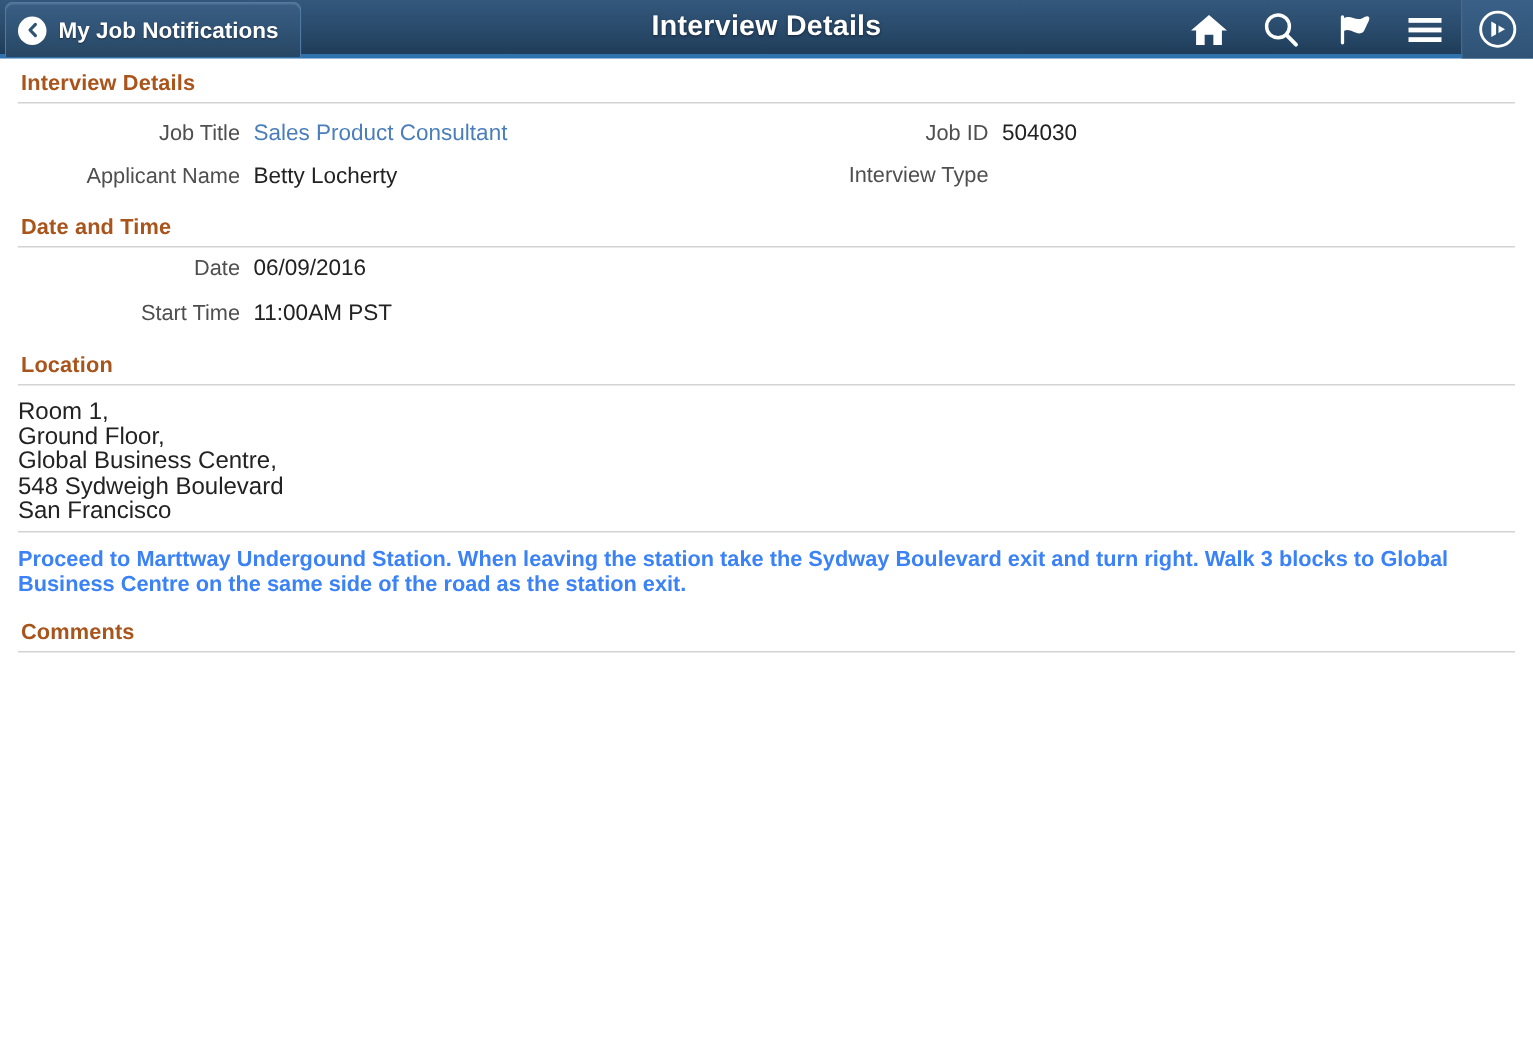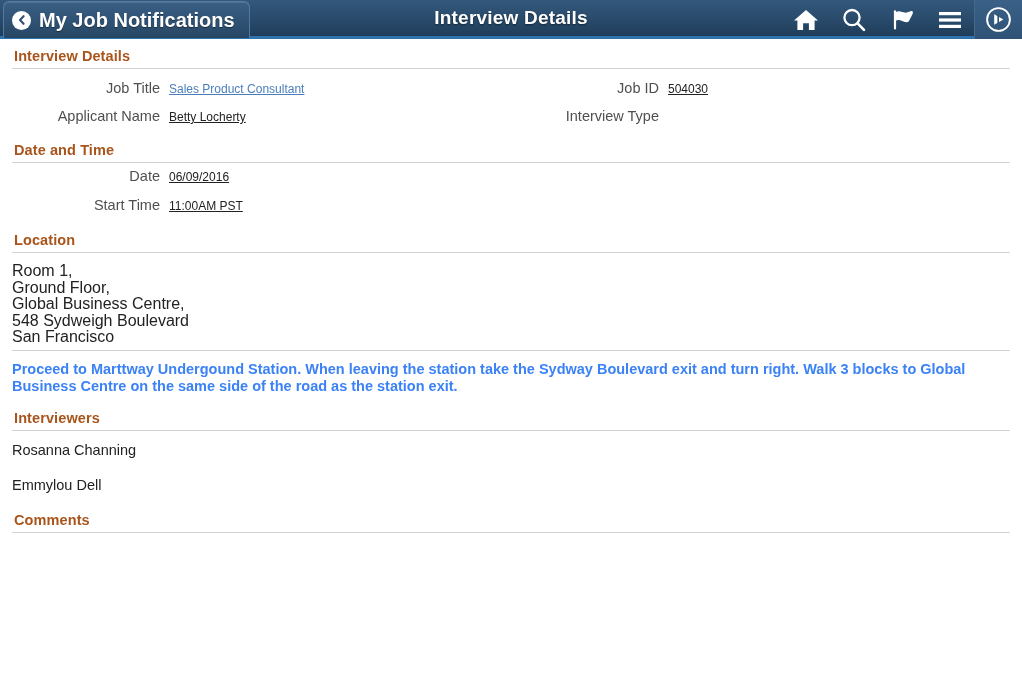--- a/index.html
+++ b/index.html
@@ -35,21 +35,21 @@
     gap: 8px;
     background: linear-gradient(to bottom, #3a5f84 0%, #2f5274 55%, #274663 100%);
     border: 1px solid #4f7ba3;
     border-bottom: none;
     border-radius: 6px 6px 0 0;
     cursor: pointer;
     box-shadow: inset 0 1px 0 rgba(255,255,255,0.12);
   }
   .back-btn-label {
     color: #ffffff;
-    font-size: 20px;
+    font-size: 15px;
     font-weight: bold;
     white-space: nowrap;
     text-shadow: 0 1px 1px rgba(0,0,0,0.45);
   }
   .chevron-circle {
     width: 19px; height: 19px;
     border-radius: 50%;
     background: #ffffff;
     display: flex; align-items: center; justify-content: center;
     flex: none;
@@ -126,23 +126,22 @@
     width: 157px;
     flex: none;
     text-align: right;
     color: #4f4f4f;
     font-size: 14.5px;
     font-weight: normal;
     padding-right: 9px;
   }
   .field-value {
     color: #222222;
-    font-size: 12px;
+    font-size: 15px;
     white-space: nowrap;
-    text-decoration: underline;
   }
   .field-value.link {
     color: #4a7ebb;
     cursor: pointer;
   }
 
   
   .fields-single .field-row { padding: 3px 0 10px 0; }
 
   
@@ -283,25 +282,19 @@
 Global Business Centre,
 548 Sydweigh Boulevard
 San Francisco</div>
   </div>
 
   <div class="section">
     <div class="section-rule"></div>
     <div class="para-block">Proceed to Marttway Undergound Station.  When leaving the station take the Sydway Boulevard exit and turn right.  Walk 3 blocks to Global Business Centre on the same side of the road as the station exit.</div>
   </div>
 
-  <div class="section">
-    <div class="section-title">Interviewers</div>
-    <div class="section-rule"></div>
-    <div class="list-row">Rosanna Channing</div>
-    <div class="list-row">Emmylou Dell</div>
-  </div>
 
   <div class="section">
     <div class="section-title">Comments</div>
     <div class="section-rule"></div>
   </div>
 
 </div>
 
 </body></html>

